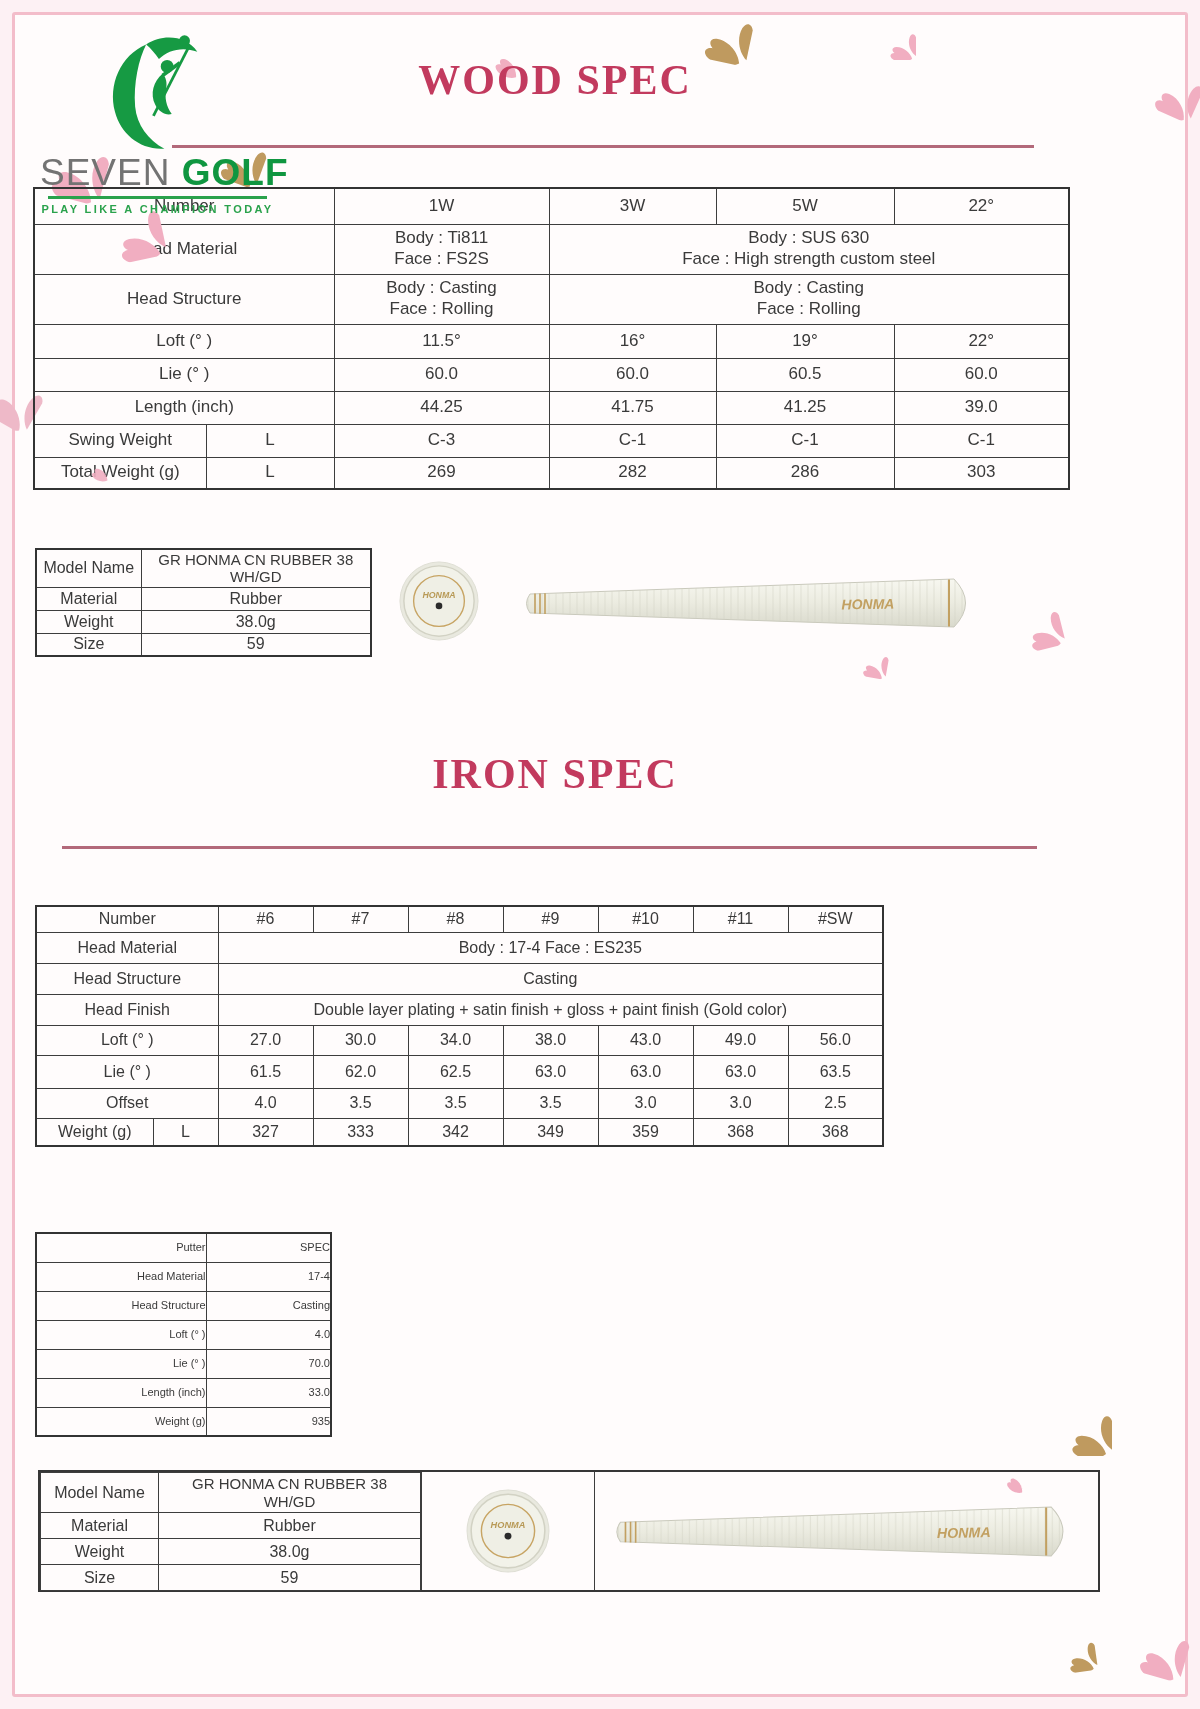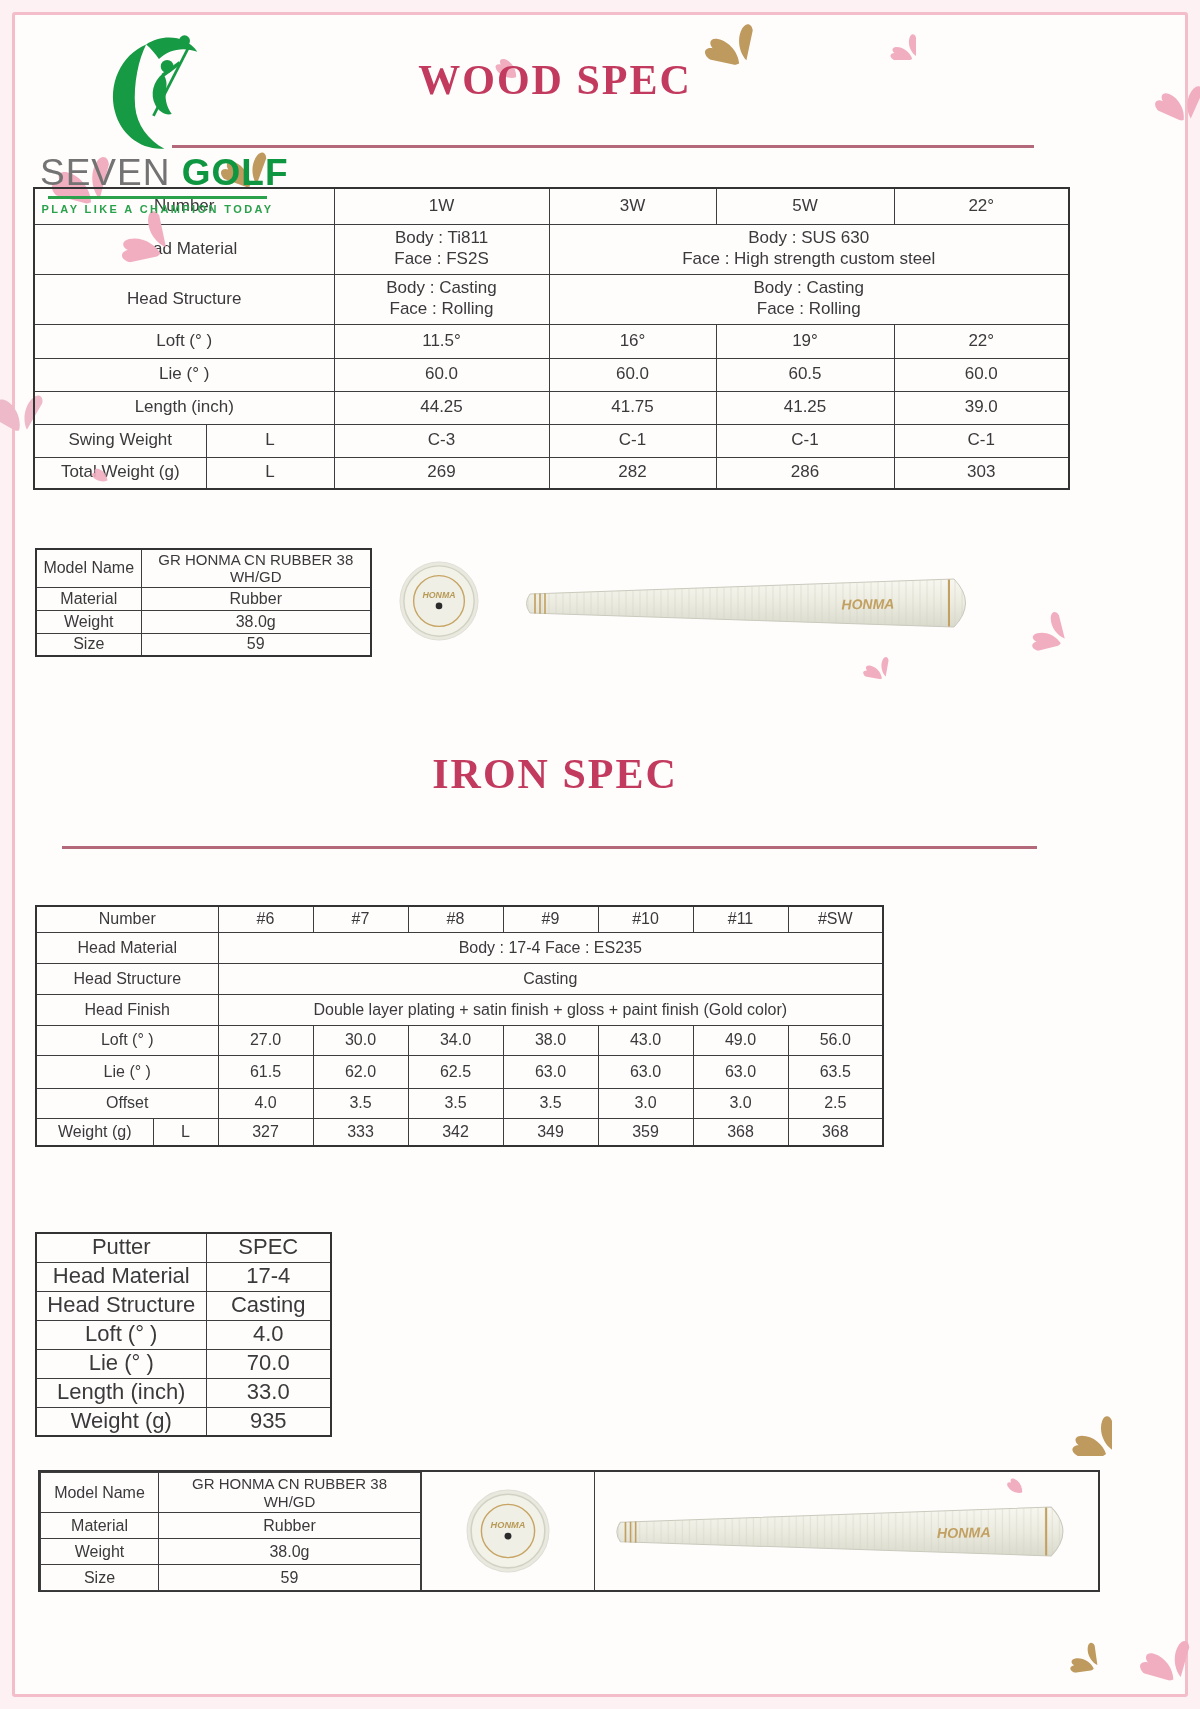--- a/index.html
+++ b/index.html
@@ -37,21 +37,21 @@
   table.spec-table {
     position:absolute; z-index:2; border-collapse:collapse; table-layout:fixed;
     border:2.5px solid #333; background:transparent;
   }
   table.spec-table td {
     border:1.6px solid #3d3d3d; text-align:center; vertical-align:middle;
     font-size:17px; color:#3a3a3a; padding:0; line-height:1.22;
   }
   td.tl { text-align:left; padding-left:48px; }
   table.iron td { font-size:16px; }
-  table.putter td { font-size:22px; }
+  table.putter td { font-size:11px;text-align:right; }
   table.grip-table td { font-size:16px; }
   .gm div { font-size:15px; line-height:1.18; }
 
   
   .grip-box { position:absolute; z-index:2; border:2px solid #363636; display:flex; background:transparent; }
   .gb-text { border-right:1.8px solid #3d3d3d; }
   table.gb-table { position:static; border:none; }
   .gb-cap { width:172px; border-right:1.8px solid #3d3d3d; display:flex; align-items:center; justify-content:center; }
   .gb-grip { flex:1; display:flex; align-items:center; justify-content:center; }
 </style>

